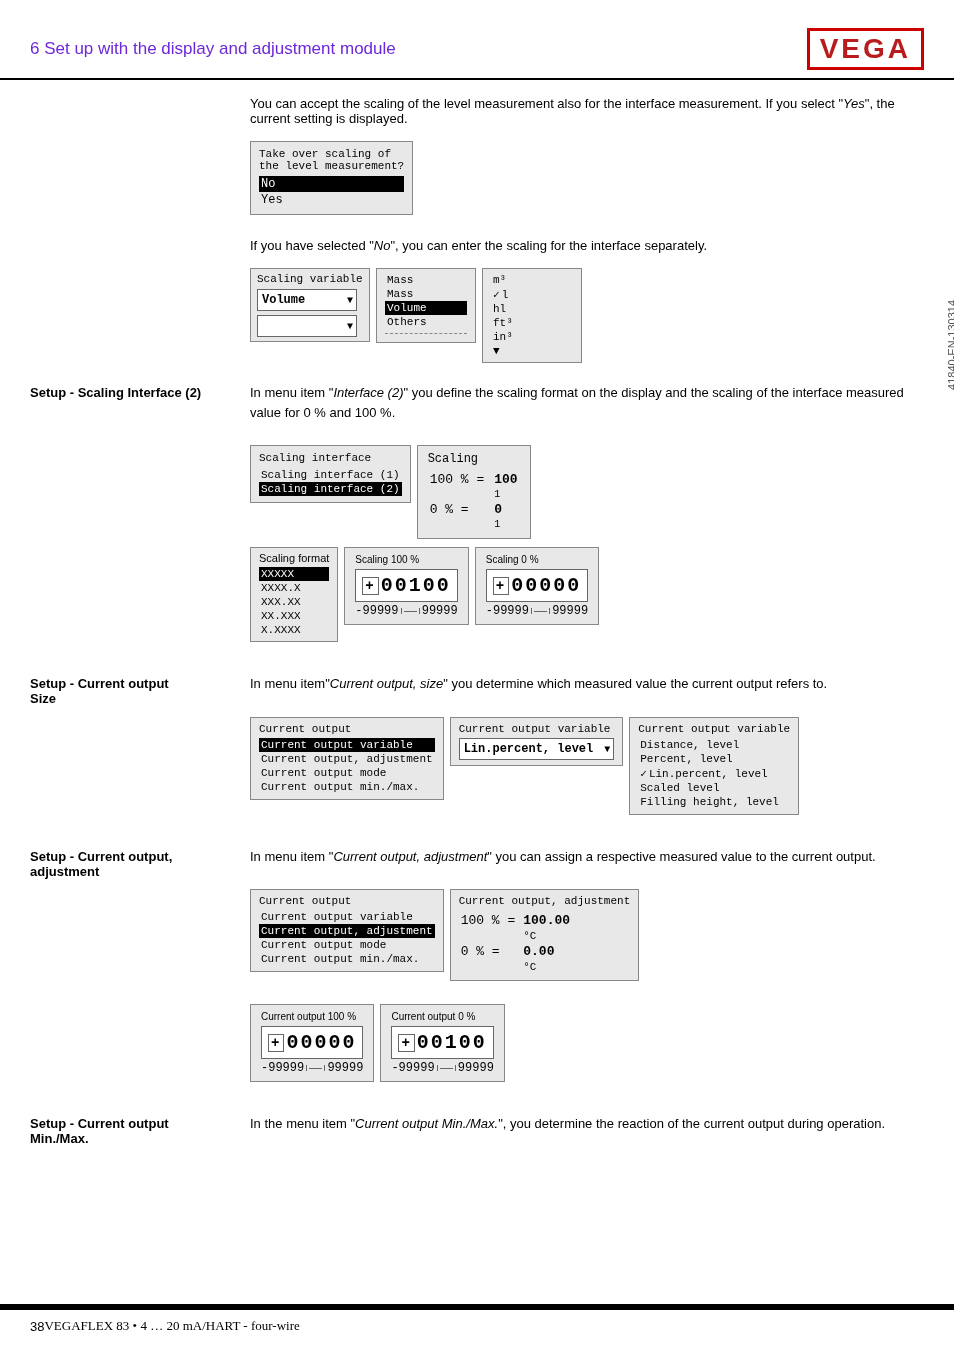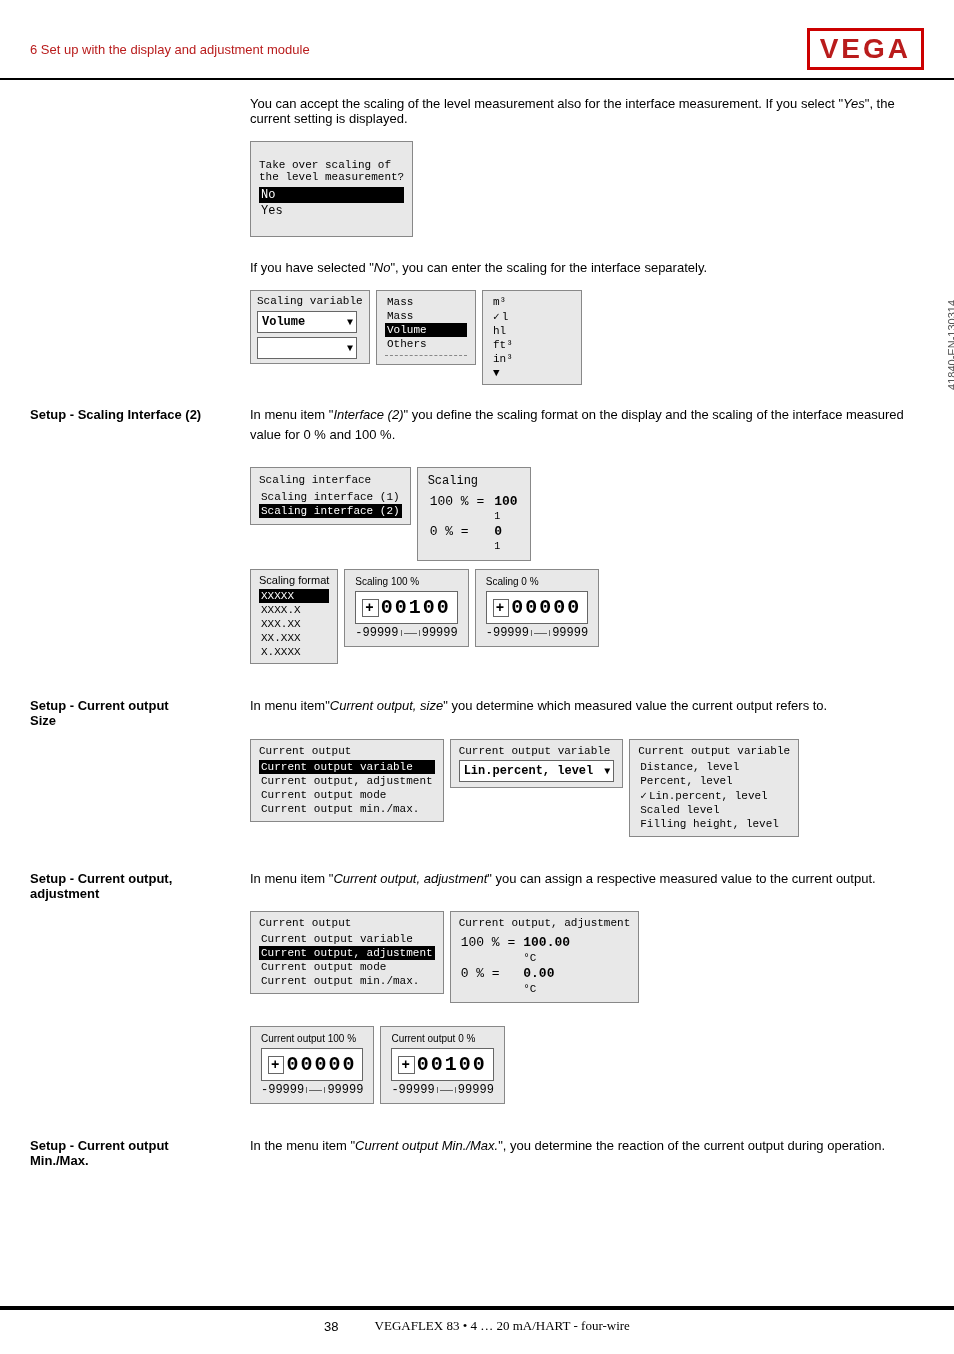--- a/index.html
+++ b/index.html
@@ -21,22 +21,22 @@
     
     .header {
       display: flex;
       justify-content: space-between;
       align-items: center;
       padding: 8px 30px 8px 30px;
       border-bottom: 2px solid #000;
       margin-bottom: 16px;
     }
     .header-title {
-      font-size: 13px;
-      color: #b91c1c;
+      font-size: 17px;
+      color: #6d28d9;
     }
     .logo {
       font-size: 28px;
       font-weight: 900;
       color: #b91c1c;
       letter-spacing: 3px;
       border: 3px solid #c00;
       padding: 2px 10px;
     }
 
@@ -64,21 +64,21 @@
     .section-body p {
       margin-bottom: 8px;
       line-height: 1.5;
     }
 
     
     .ui-box {
       border: 1px solid #888;
       background: #e8e8e8;
       display: inline-block;
-      padding: 17px 8px;
+      padding: 6px 8px;
       font-size: 12px;
       font-family: 'Courier New', monospace;
       margin-bottom: 8px;
       vertical-align: top;
     }
     .ui-box-title {
       font-size: 11px;
       margin-bottom: 4px;
       color: #000;
     }
@@ -195,25 +195,24 @@
     em { font-style: italic; }
 
     
     .footer {
       position: absolute;
       bottom: 20px;
       left: 0;
       right: 0;
       padding: 0 30px;
       display: flex;
-      justify-content: center;
+      justify-content: flex-start;
       align-items: center;
-      border-top: 4px solid #000000;
+      border-top: 6px solid #000000;
       padding-top: 8px;
-      gap: 36px;
     }
     .footer-page {
       font-size: 13px;
     }
     .footer-product {
       font-size: 13px;
       font-family: Liberation Serif, serif;
     }
 
     

